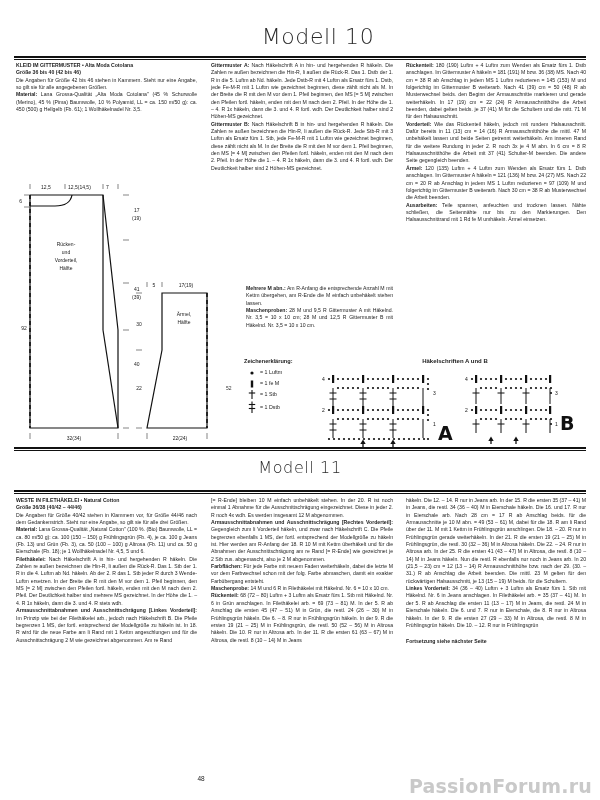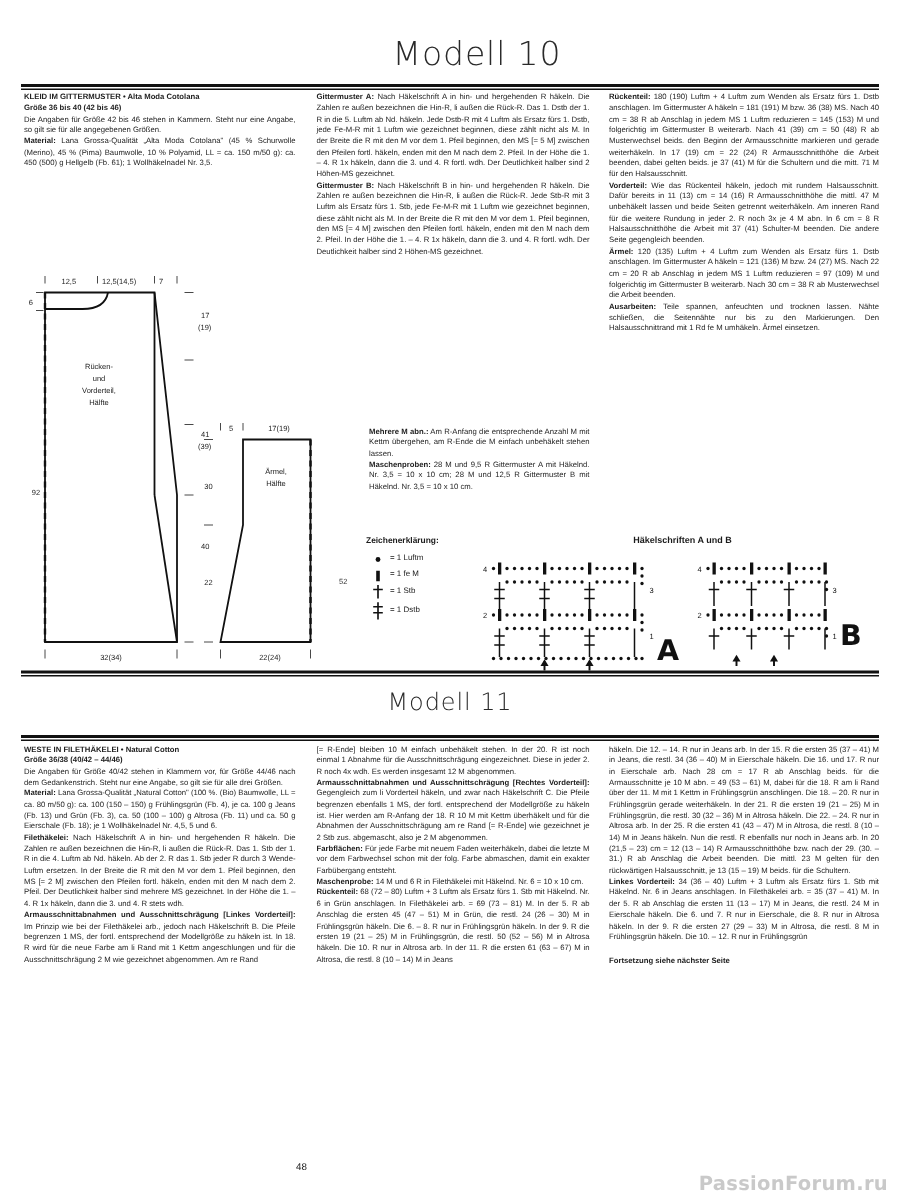--- a/index.html
+++ b/index.html
@@ -84,21 +84,21 @@
   
   #pageno {
     position:absolute; left:0; top:775px; width:402px;
     text-align:center; font-size:6.5px; color:#222;
   }
 
   
   #watermark {
     position:absolute; right: 8px; bottom: 3px;
     font-family:"DejaVu Sans", sans-serif;
-    font-size: 13px; font-weight: bold;
+    font-size: 19px; font-weight: bold;
     color: #c9c9c9; letter-spacing: .2px;
   }
 </style>
 </head>
 <body>
 
 <div class="model-title" id="banner-10">Modell 10</div>
 <div class="rule" id="rule-10"></div>
 
 <div class="col" id="m10-c1">

